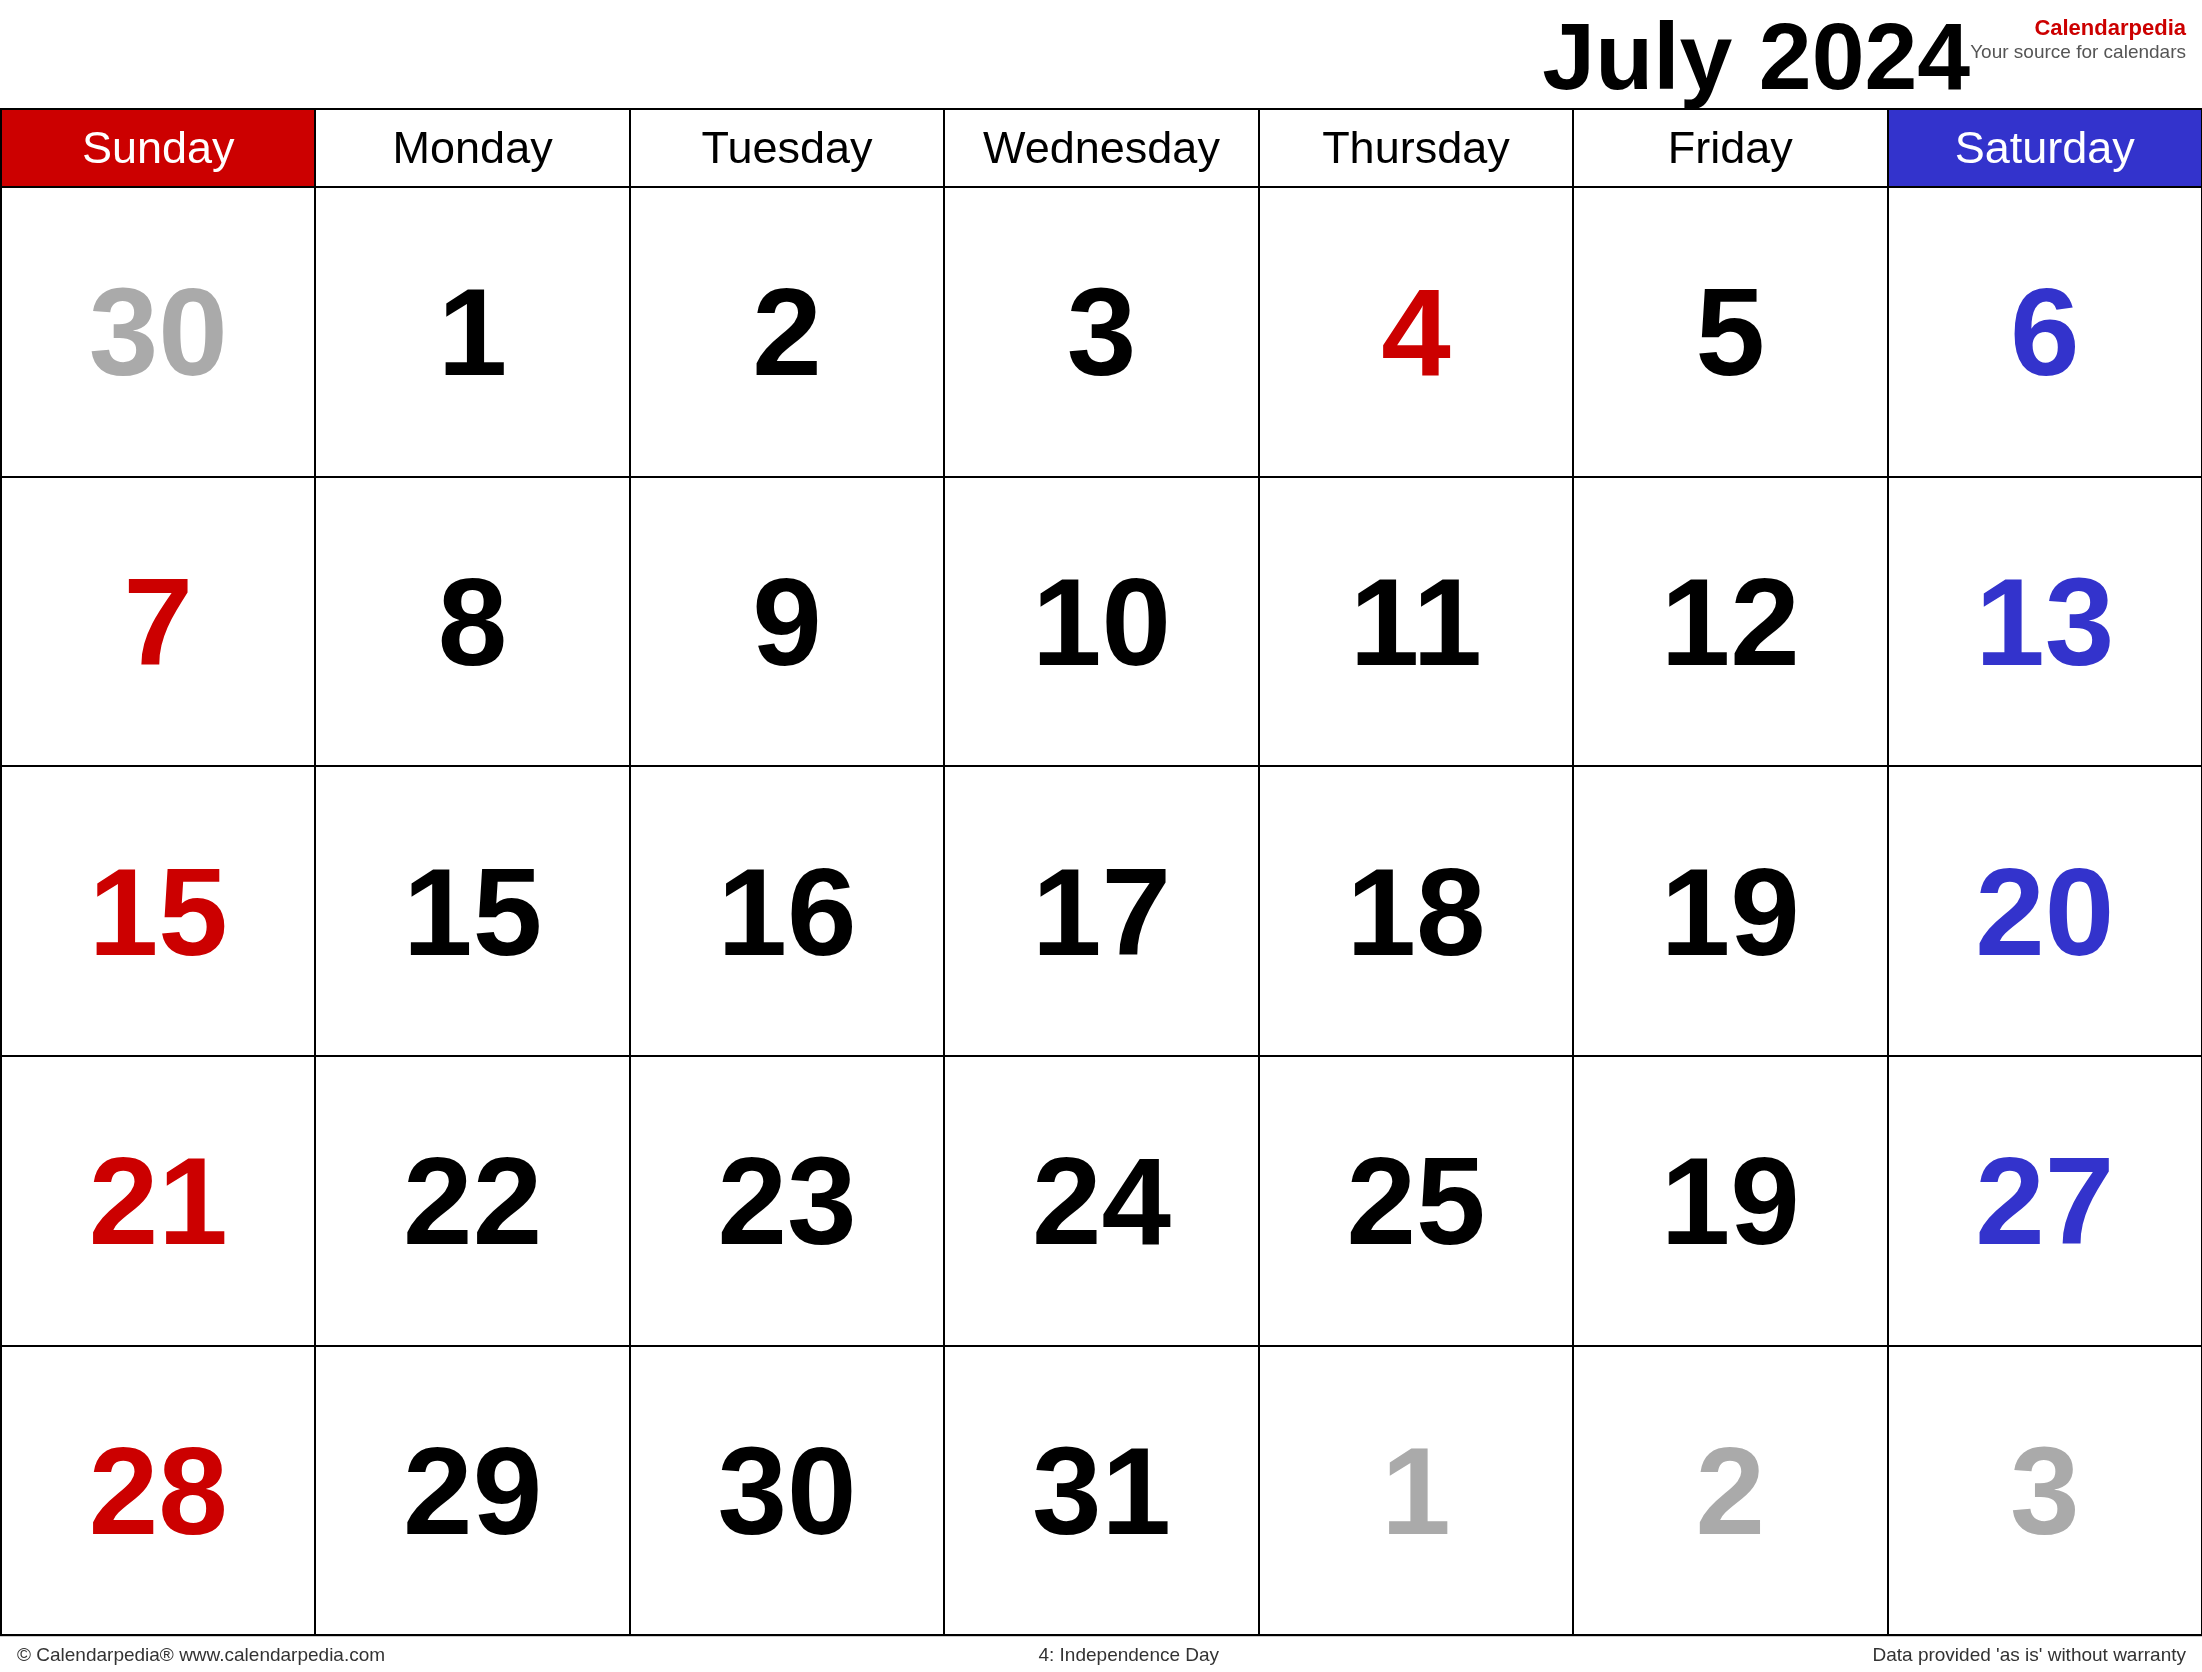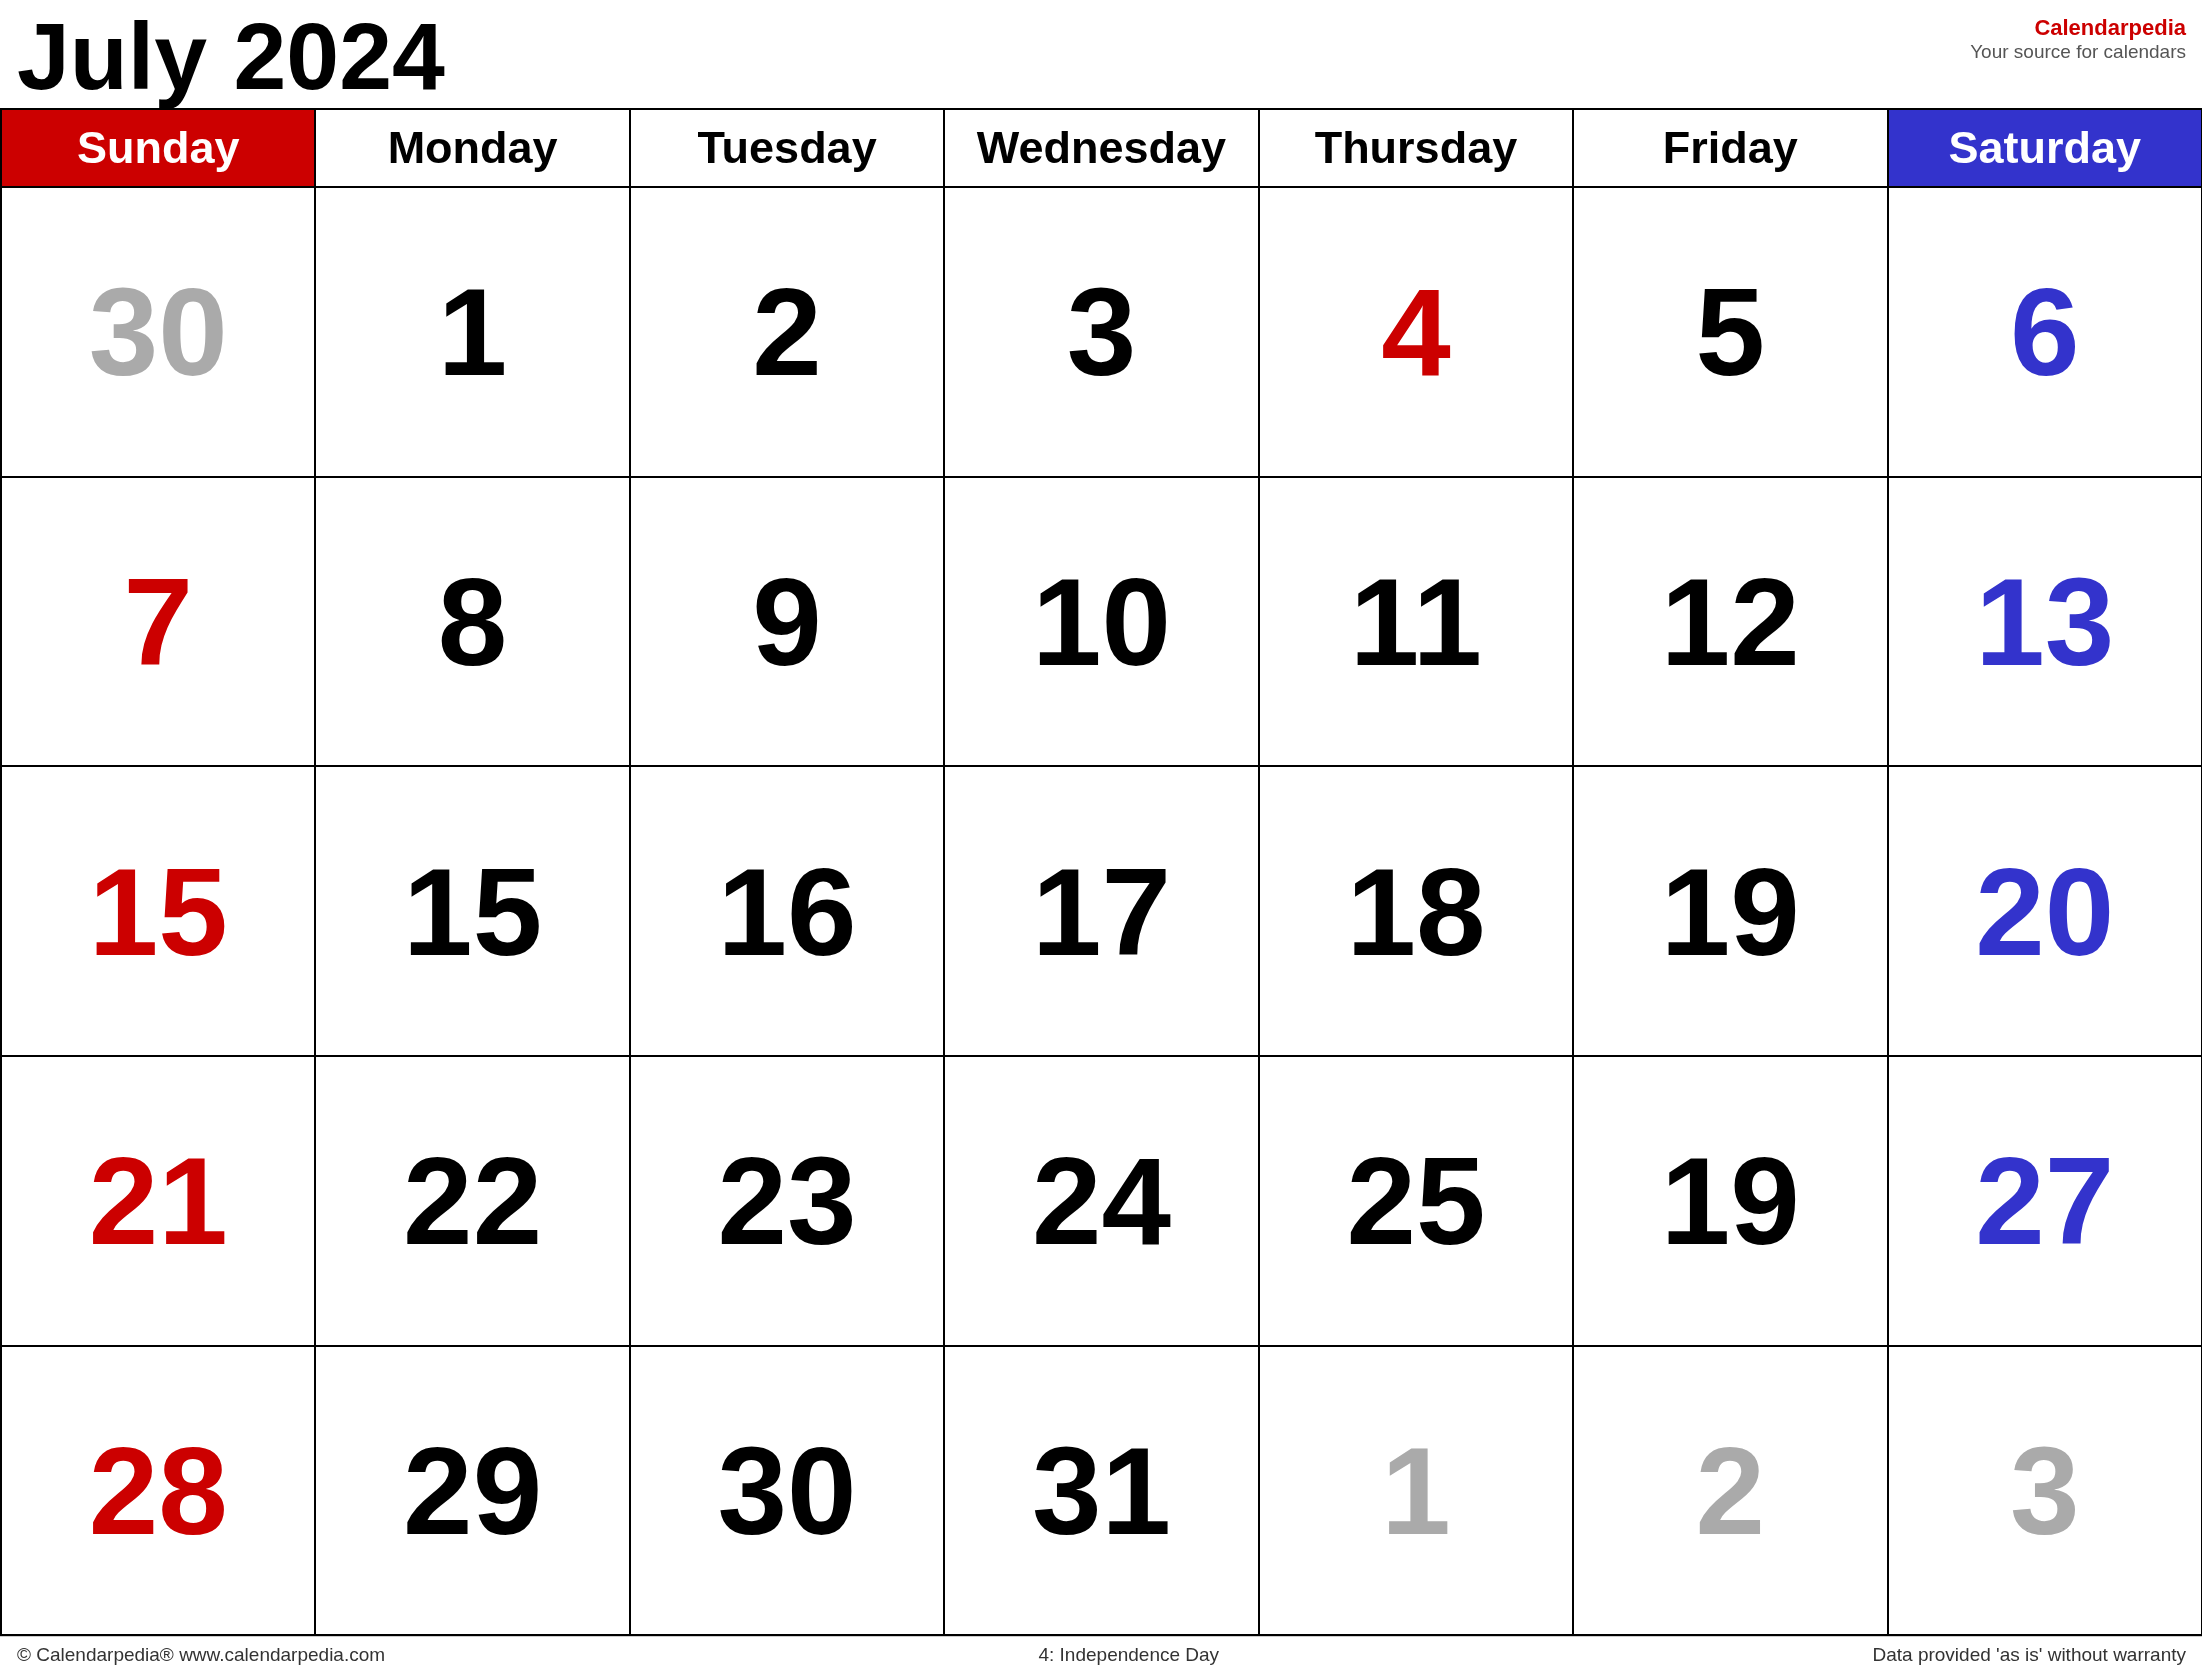--- a/index.html
+++ b/index.html
@@ -19,21 +19,21 @@
     .page-wrapper {
       width: 2203px;
       height: 1673px;
       display: flex;
       flex-direction: column;
       background: #fff;
     }
 
     .header-area {
       display: flex;
-      justify-content: space-between;
+      justify-content: flex-end;
       align-items: flex-start;
       padding: 8.6px 17px 4.3px 17px;
     }
 
     .month-title {
       font-size: 95px;
       font-weight: bold;
       color: #000;
       line-height: 1;
     }
@@ -67,21 +67,21 @@
     }
 
     .day-headers {
       display: grid;
       grid-template-columns: repeat(7, 1fr);
     }
 
     .day-header {
       text-align: center;
       font-size: 45px;
-      font-weight: bold;
+      font-weight: normal;
       padding: 12px 0;
       border-right: 2.6px solid #000;
       border-bottom: 2.6px solid #000;
     }
 
     .day-header.sunday {
       background: #cc0000;
       color: #fff;
     }
 

